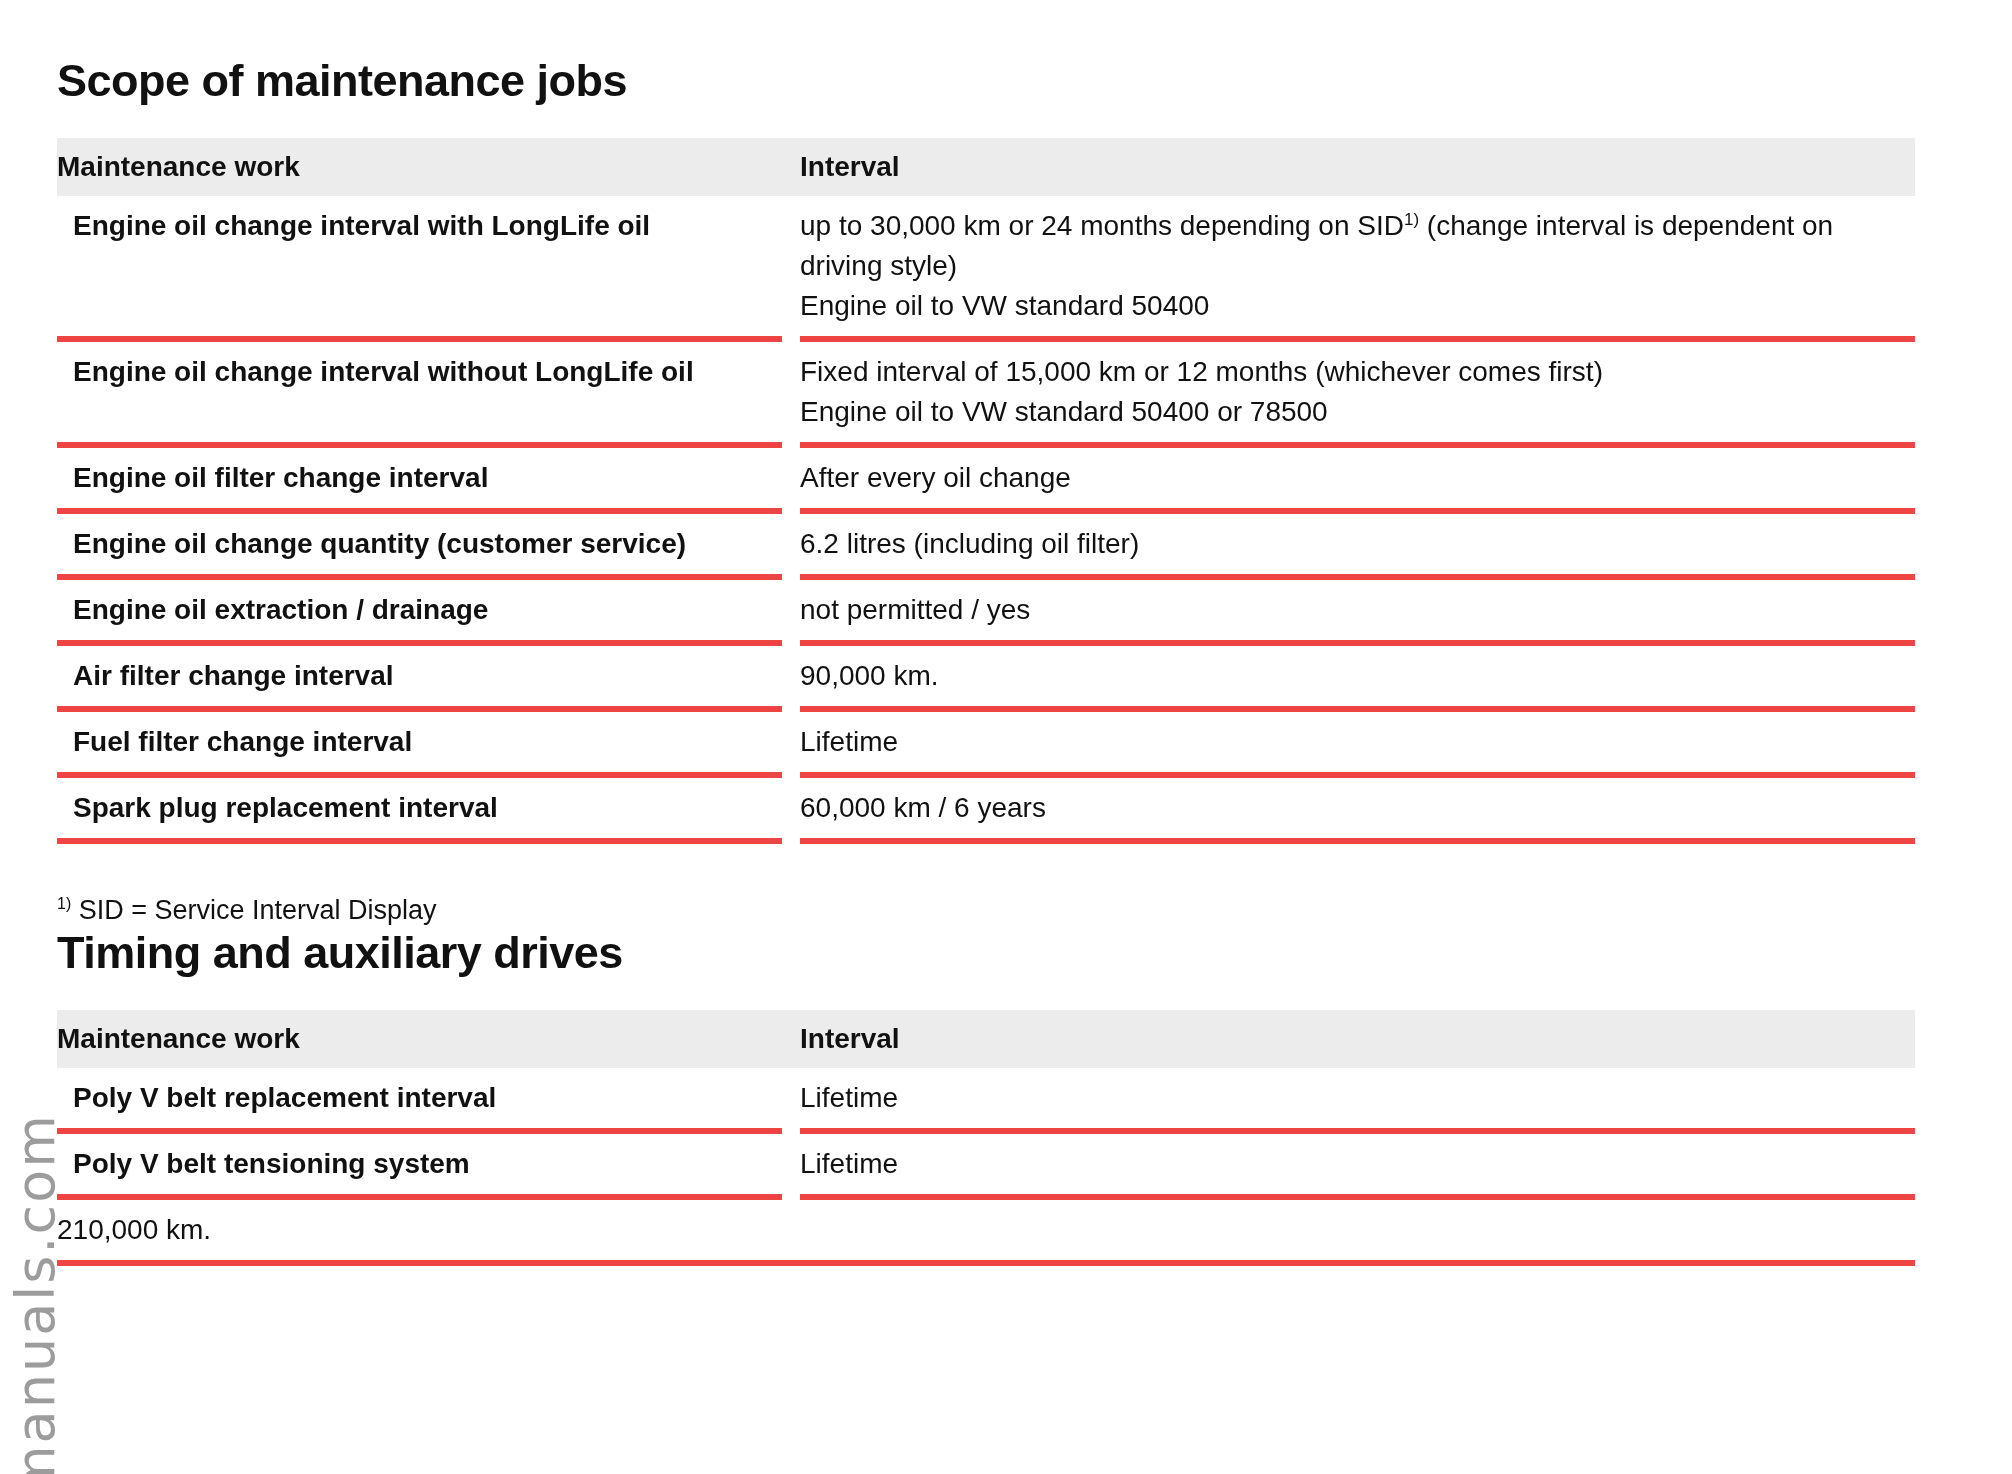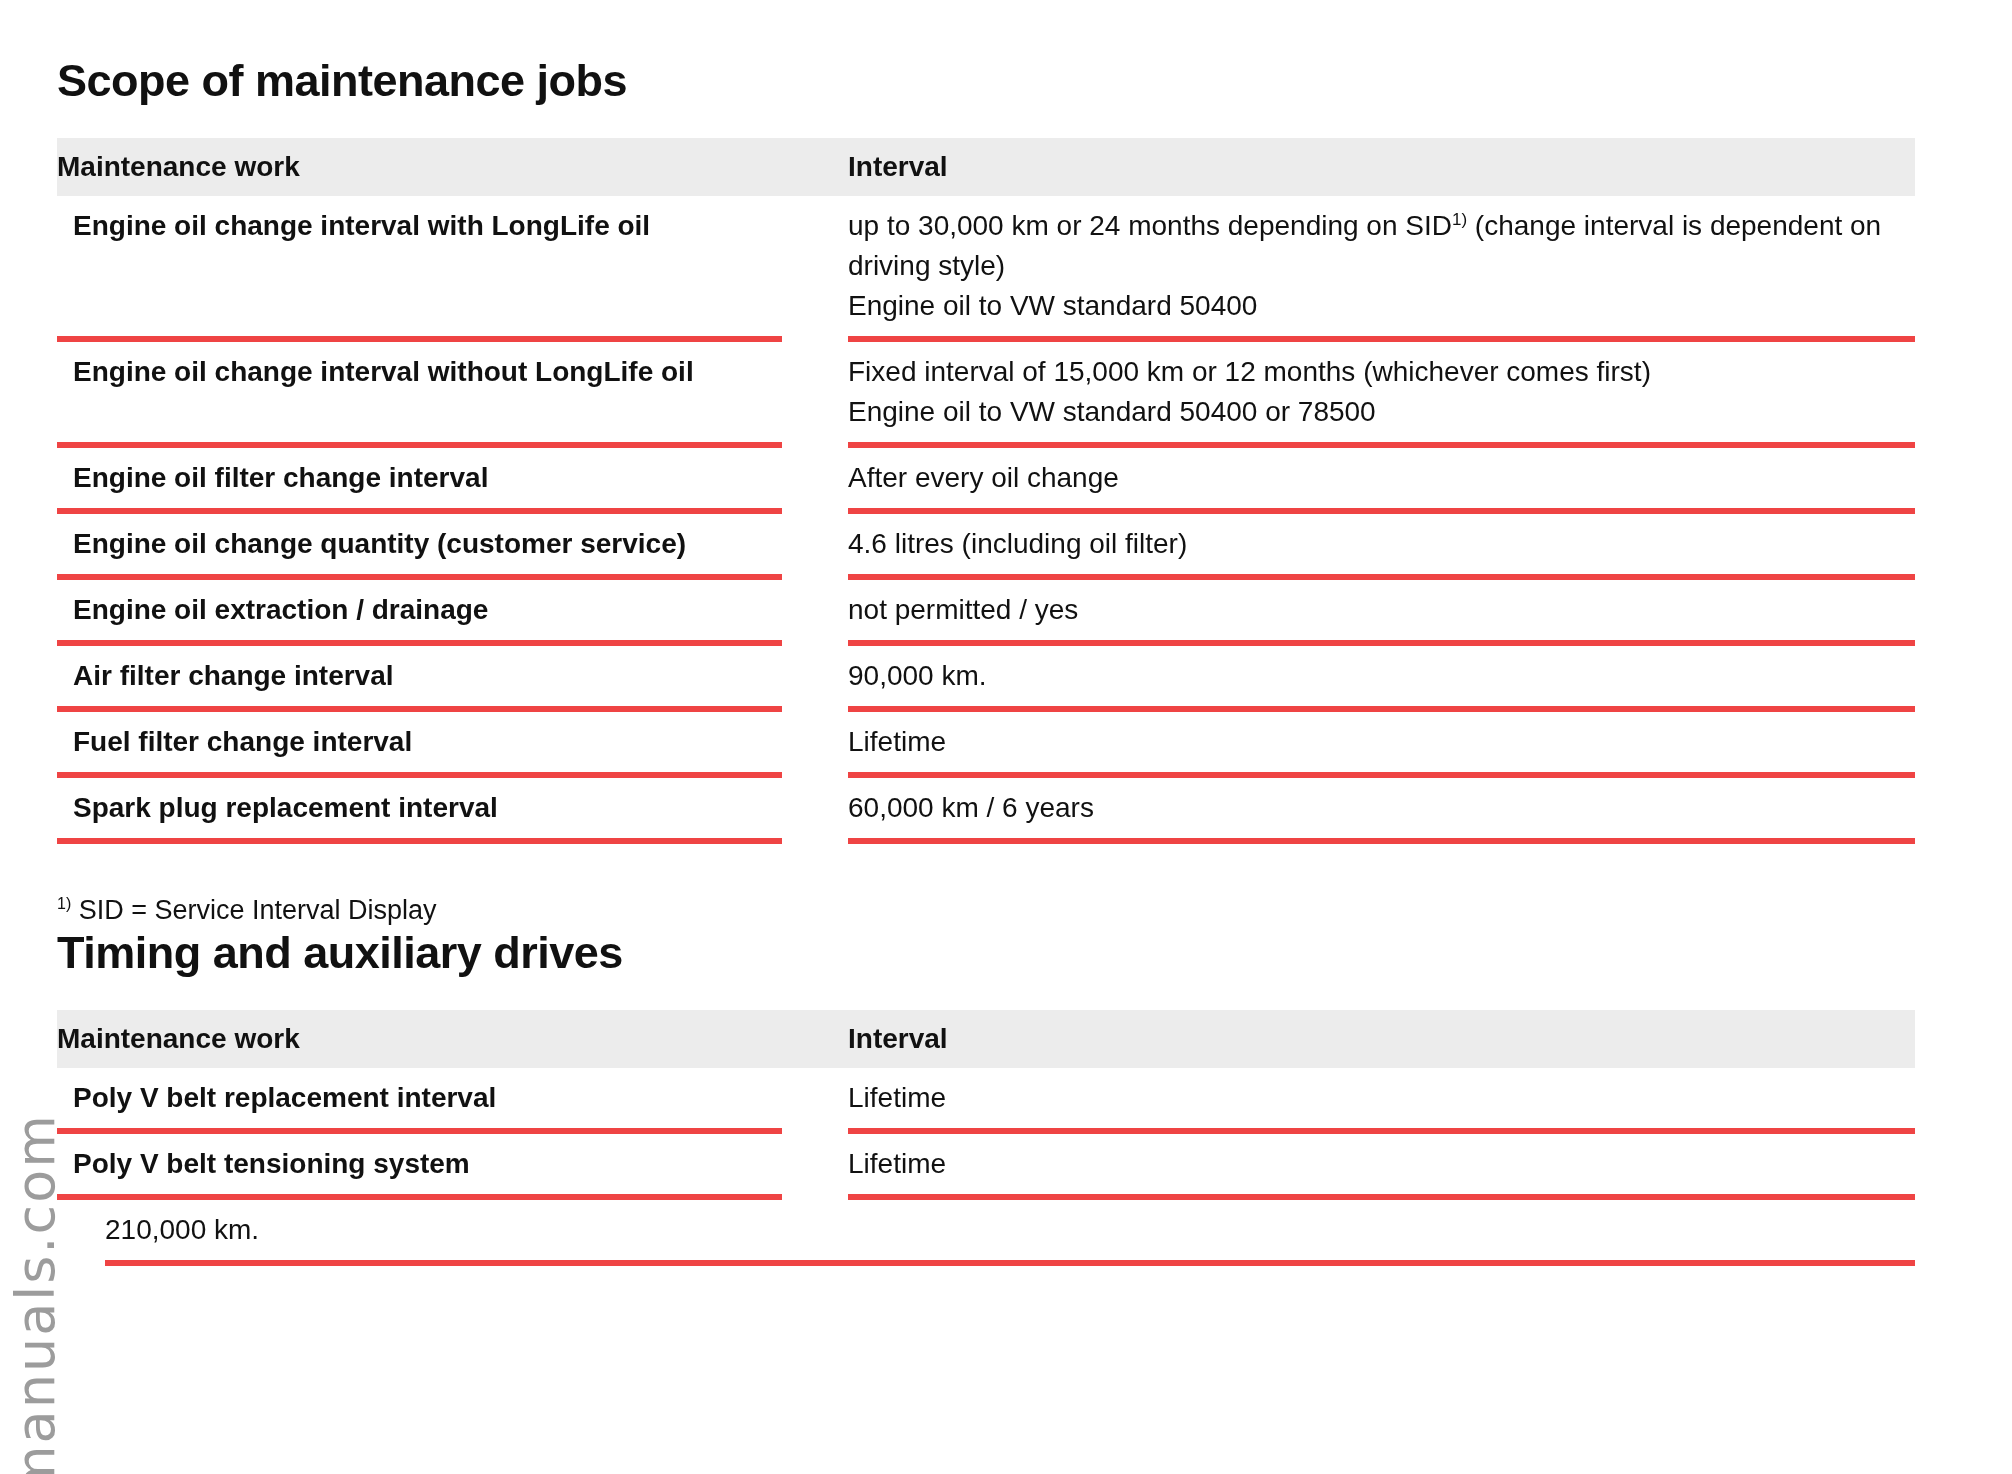--- a/index.html
+++ b/index.html
@@ -30,21 +30,21 @@
   .cell {
     font-size: 28px;
     line-height: 40px;
     padding: 10px 0;
     border-bottom: 6px solid #ef4444;
     box-sizing: border-box;
   }
   .thead .cell { border-bottom: none; padding: 9px 0; }
   .c1 { width: 725px; padding-left: 16px; font-weight: bold; }
   .thead .c2 { font-weight: bold; }
-  .c2 { flex: 1; font-weight: normal; margin-left: 48px; }
+  .c2 { flex: 1; font-weight: normal; }
   .line1 { max-width: 1100px; }
   sup.fn-ref {
     font-size: 17px;
     vertical-align: super;
     line-height: 0;
   }
   .footnote {
     margin: 48px 0 0 0;
     font-size: 27px;
     line-height: 36px;
@@ -94,21 +94,21 @@
       </div>
     </div>
 
     <div class="trow">
       <div class="cell c1">Engine oil filter change interval</div>
       <div class="cell c2">After every oil change</div>
     </div>
 
     <div class="trow">
       <div class="cell c1">Engine oil change quantity (customer service)</div>
-      <div class="cell c2">4.6 litres (including oil filter)</div>
+      <div class="cell c2">6.2 litres (including oil filter)</div>
     </div>
 
     <div class="trow">
       <div class="cell c1">Engine oil extraction / drainage</div>
       <div class="cell c2">not permitted / yes</div>
     </div>
 
     <div class="trow">
       <div class="cell c1">Air filter change interval</div>
       <div class="cell c2">90,000 km.</div>

